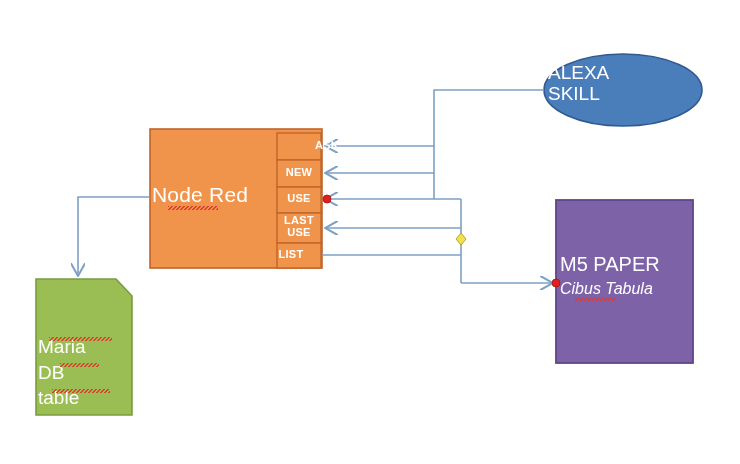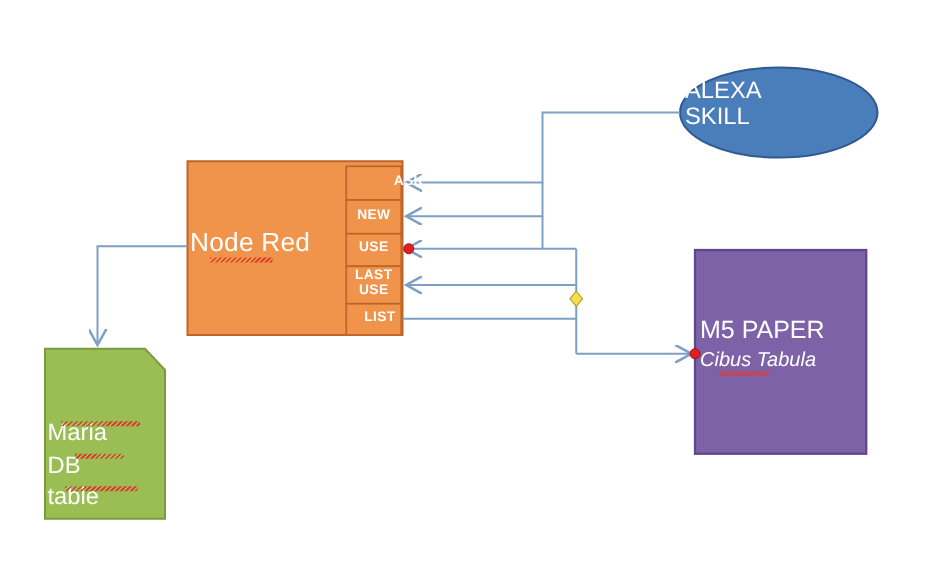--- a/index.html
+++ b/index.html
@@ -146,21 +146,21 @@
   <div class="layer" id="text-layer" style="position:absolute;">
 
     <div class="node-label" id="node-red-title">Node Red</div>
     <div class="squiggle" style="left:168px; top:206px; width:50px;"></div>
 
     <div class="sub-label" style="left:277px; top:140px; width:44px;margin-left:28px;">ASK</div>
     <div class="sub-label" style="left:277px; top:167px; width:44px;">NEW</div>
     <div class="sub-label" style="left:277px; top:193px; width:44px;">USE</div>
     <div class="sub-label" style="left:277px; top:215px; width:44px; white-space:pre-line;">LAST
 USE</div>
-    <div class="sub-label" style="left:282px; top:249px; width:44px;">LIST</div>
+    <div class="sub-label" style="left:269px; top:249px; width:44px;">LIST</div>
 
     <div class="node-label" id="alexa-label">ALEXA
 SKILL</div>
 
     <div class="node-label" id="m5-title">M5 PAPER</div>
     <div class="node-label" id="m5-sub">Cibus Tabula</div>
     <div class="squiggle" style="left:575px; top:297px; width:41px;"></div>
 
     <div class="node-label" id="maria-label">Maria
 DB

